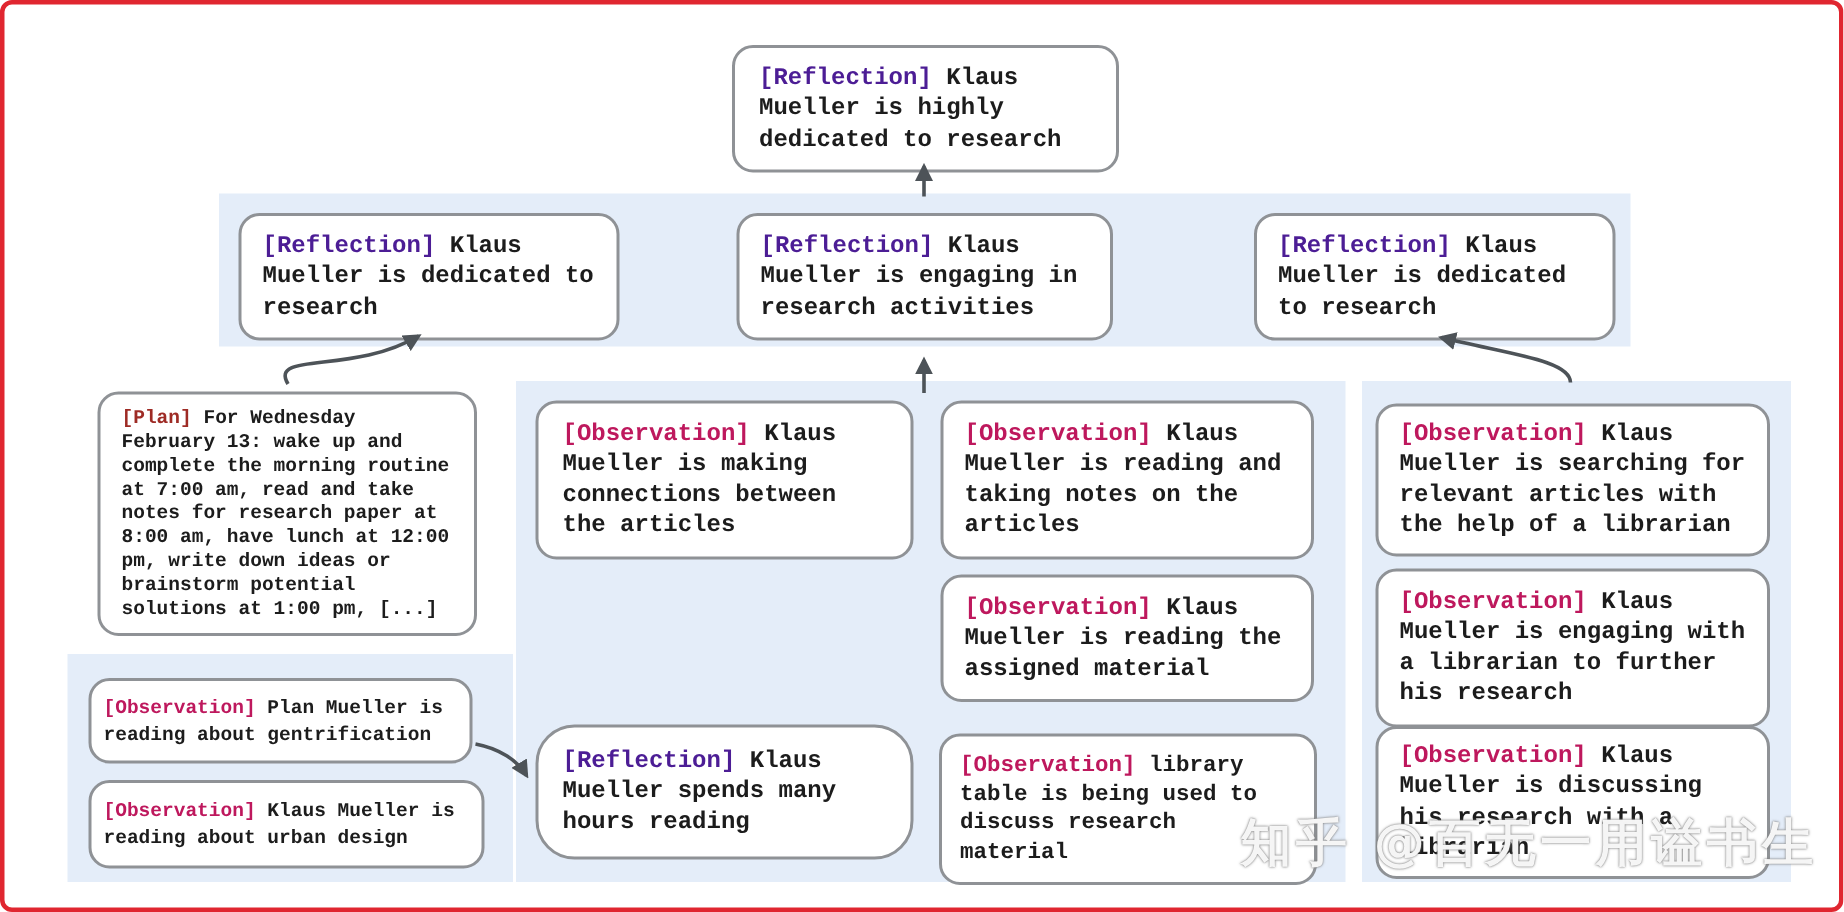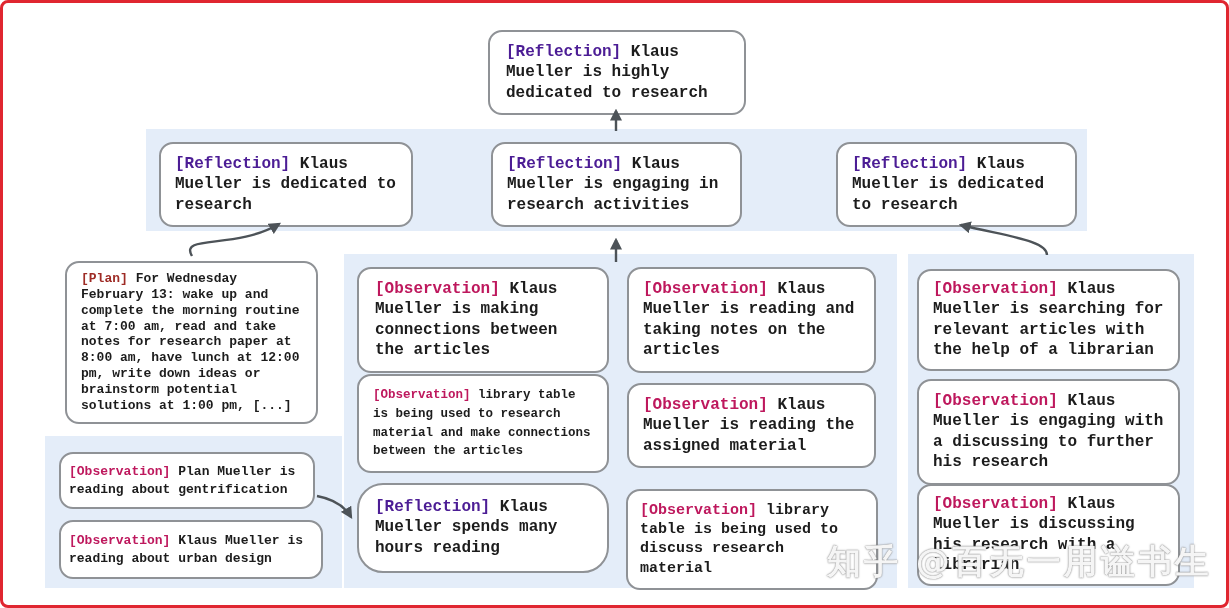--- a/index.html
+++ b/index.html
@@ -108,24 +108,20 @@
   <div class="node n-lo2">
     <span class="tag-observation">[Observation]</span>
     <span>Klaus Mueller is reading about urban design</span>
   </div>
 
   <div class="node n-m1a">
     <span class="tag-observation">[Observation]</span>
     <span>Klaus Mueller is making connections between the articles</span>
   </div>
 
-  <div class="node n-m1b">
-    <span class="tag-observation">[Observation]</span>
-    <span>library table is being used to research material and make connections between the articles</span>
-  </div>
 
   <div class="node n-m1c">
     <span class="tag-reflection">[Reflection]</span>
     <span>Klaus Mueller spends many hours reading</span>
   </div>
 
   <div class="node n-m2a">
     <span class="tag-observation">[Observation]</span>
     <span>Klaus Mueller is reading and taking notes on the articles</span>
   </div>
@@ -140,21 +136,21 @@
     <span>library table is being used to discuss research material</span>
   </div>
 
   <div class="node n-r1">
     <span class="tag-observation">[Observation]</span>
     <span>Klaus Mueller is searching for relevant articles with the help of a librarian</span>
   </div>
 
   <div class="node n-r2">
     <span class="tag-observation">[Observation]</span>
-    <span>Klaus Mueller is engaging with a discussing to further his research</span>
+    <span>Klaus Mueller is engaging with a librarian to further his research</span>
   </div>
 
   <div class="node n-r3">
     <span class="tag-observation">[Observation]</span>
     <span>Klaus Mueller is discussing his research with a librarian</span>
   </div>
 
   <svg class="arrows" viewBox="0 0 1229 608">
     <defs>
       <marker id="ah" viewBox="0 0 10 10" refX="8" refY="5" markerWidth="12" markerHeight="12" orient="auto-start-reverse" markerUnits="userSpaceOnUse">

